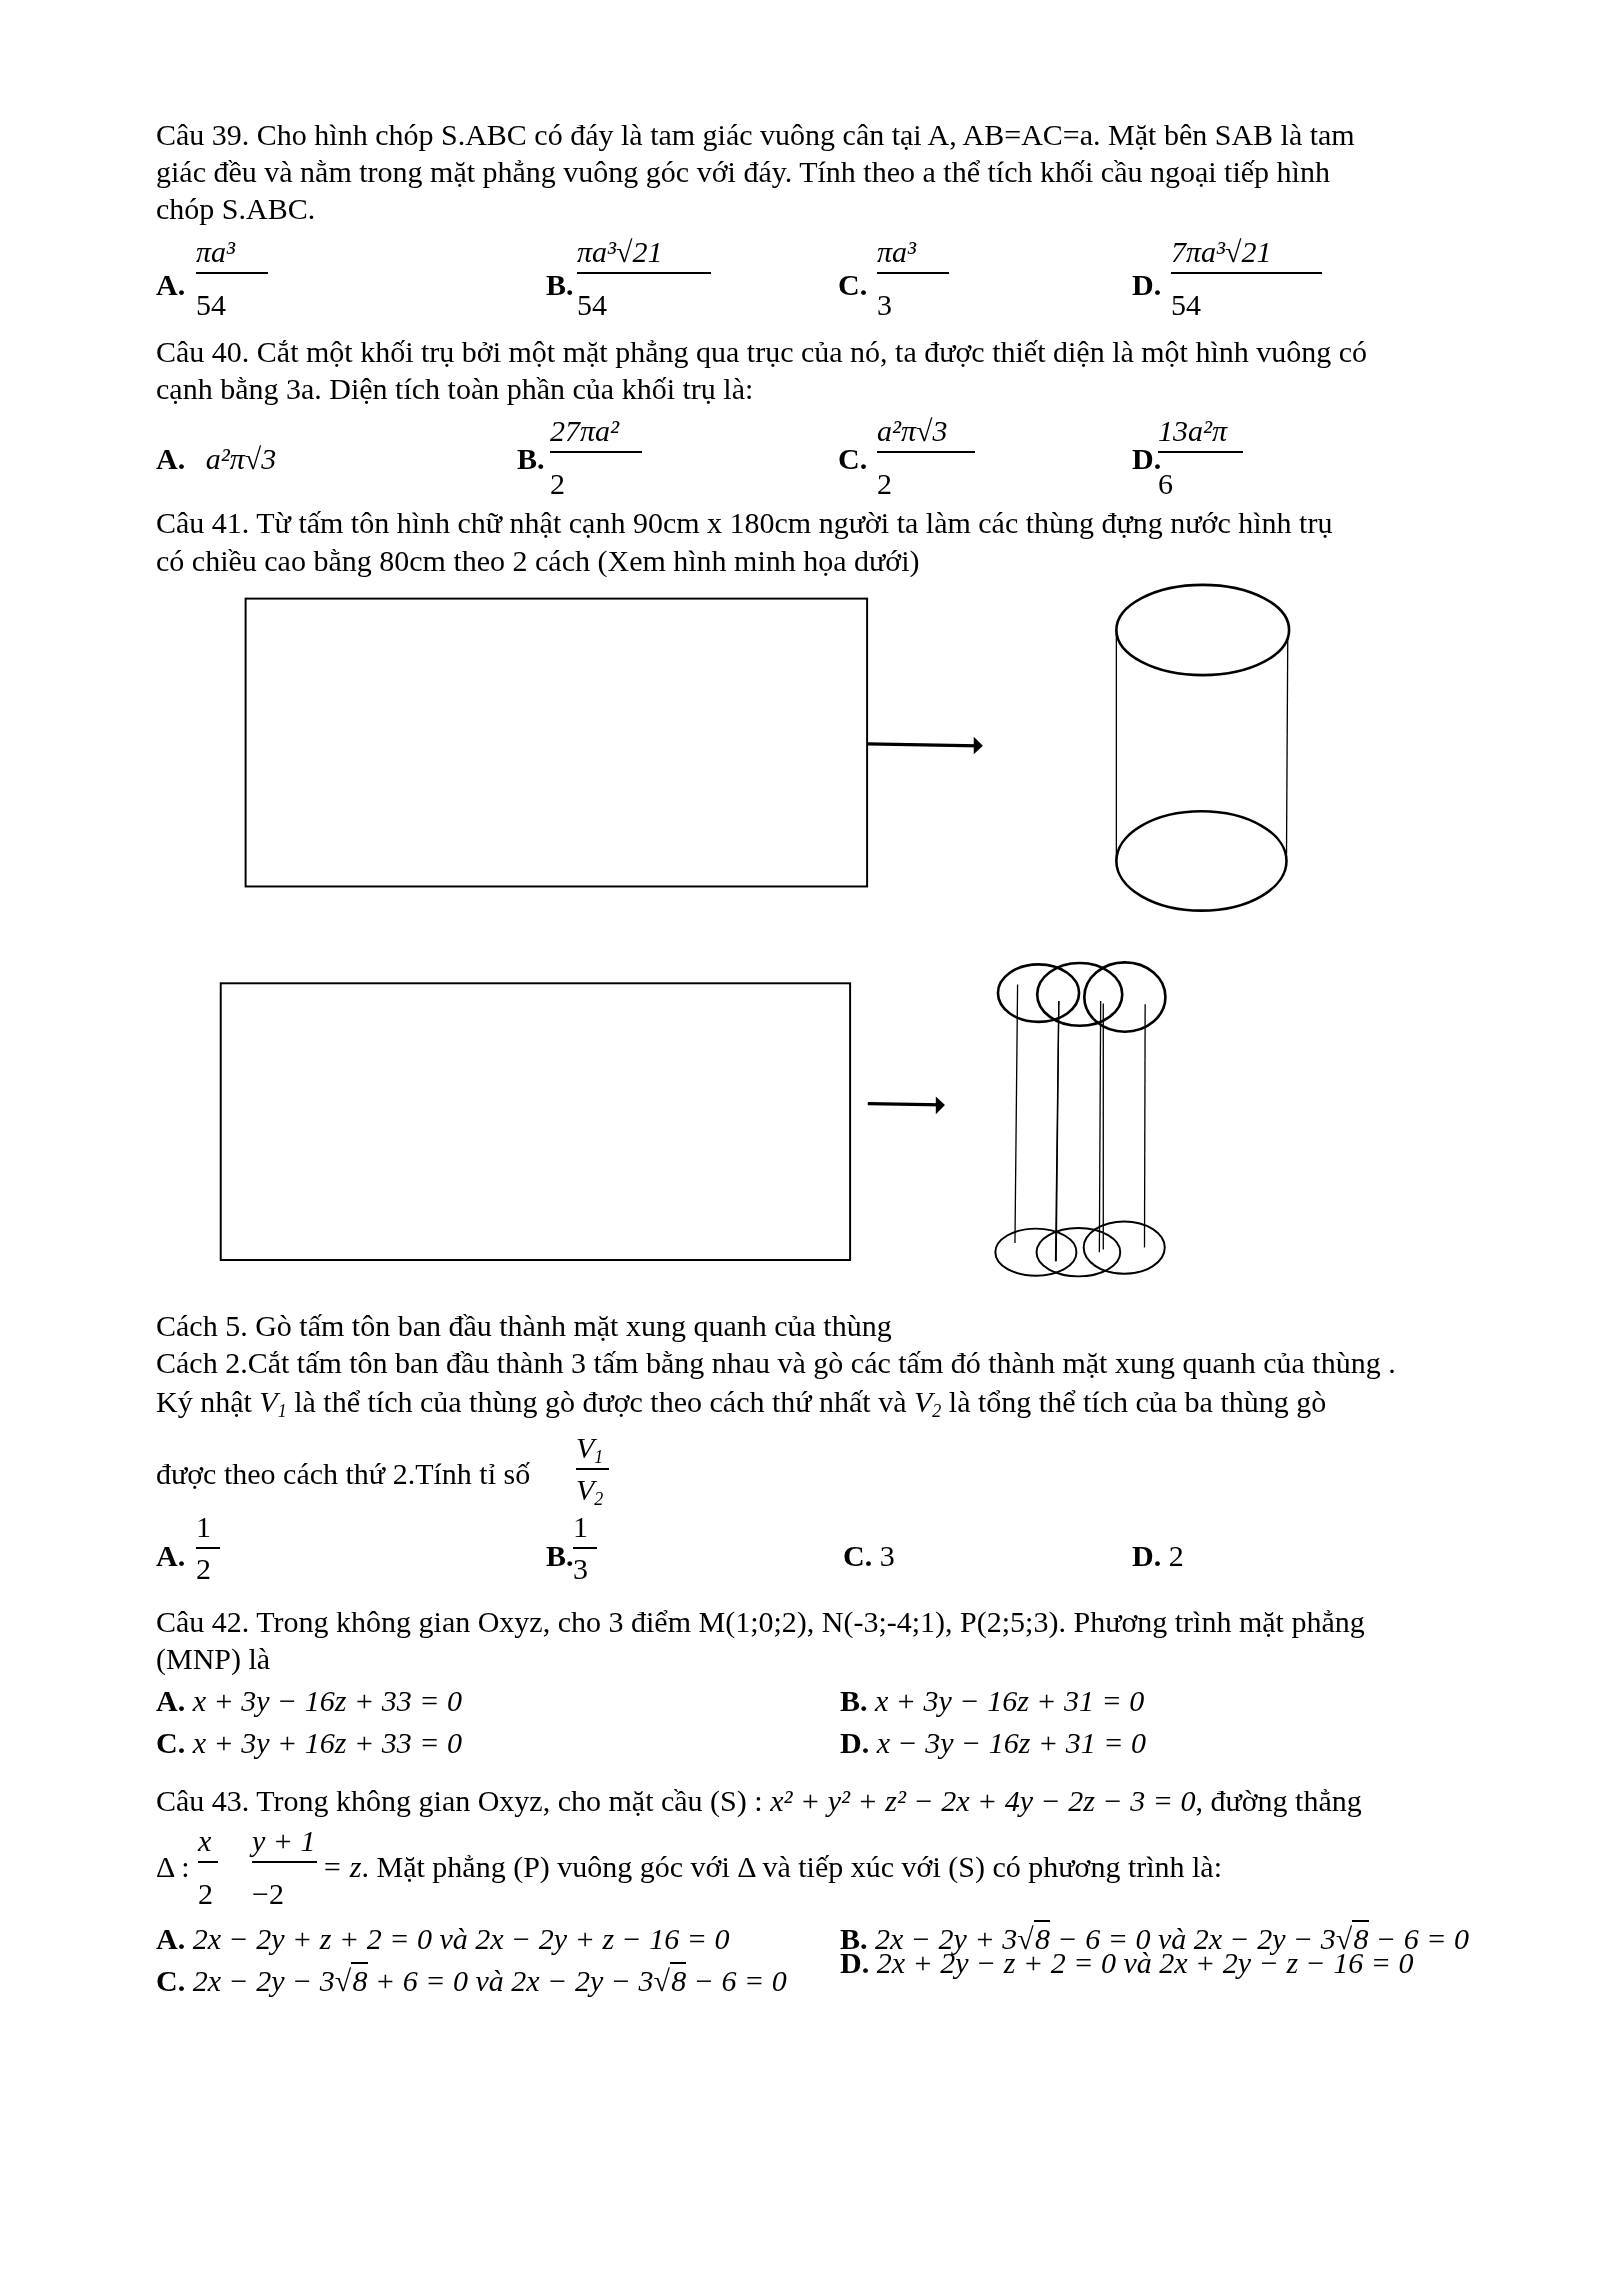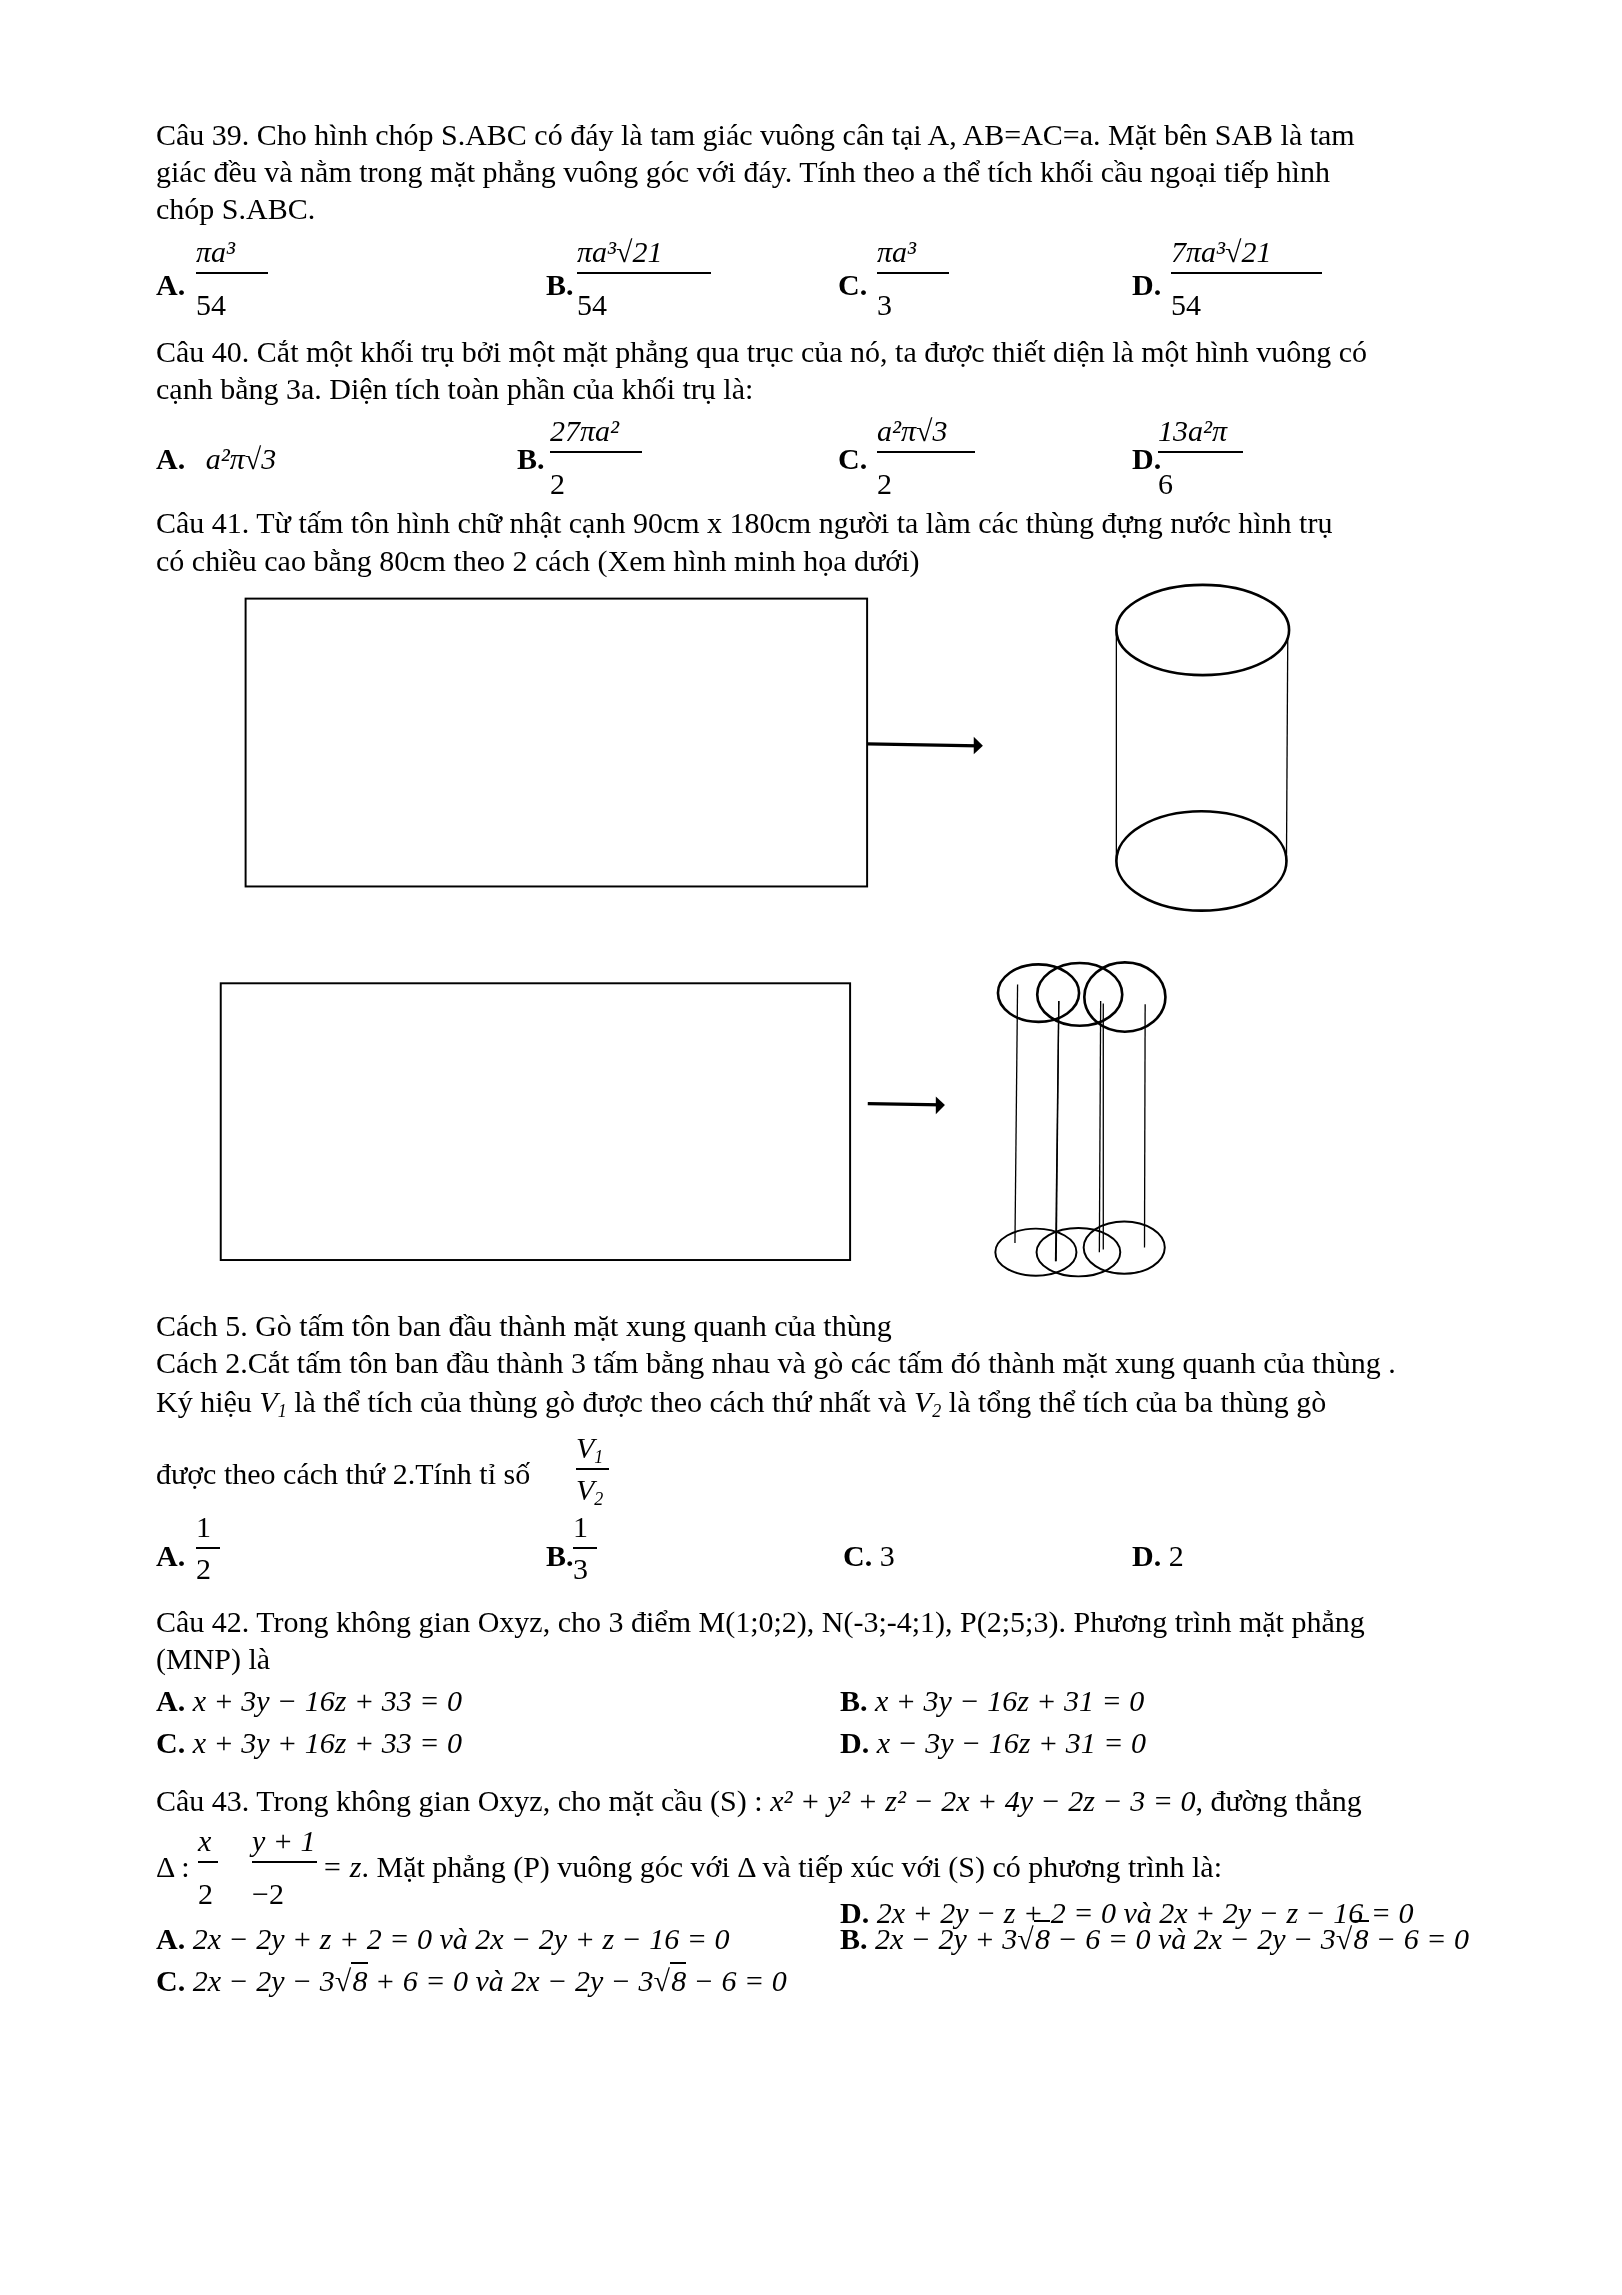--- a/index.html
+++ b/index.html
@@ -143,21 +143,21 @@
     <ellipse cx="1719" cy="1524" rx="62" ry="53" fill="none" stroke="#000" stroke-width="4"></ellipse>
     <ellipse cx="1718" cy="1907" rx="62" ry="40" fill="none" stroke="#000" stroke-width="3"></ellipse>
     <line x1="1686" y1="1534" x2="1686" y2="1910" stroke="#000" stroke-width="2"></line>
     <line x1="1750" y1="1535" x2="1749" y2="1907" stroke="#000" stroke-width="2"></line>
   </g>
 </svg>
 
 <div class="line" style="top:1311px">Cách 5. Gò tấm tôn ban đầu thành mặt xung quanh của thùng</div>
 <div class="line" style="top:1348px">Cách 2.Cắt tấm tôn ban đầu thành 3 tấm bằng nhau và gò các tấm đó thành mặt xung quanh của thùng .</div>
 <div class="line" style="top:1387px">
-  <span>Ký hiệu</span>
+  <span>Ký nhật</span>
   <span class="math"><span>V</span><sub>1</sub></span>
   <span>là thể tích của thùng gò được theo cách thứ nhất và</span>
   <span class="math"><span>V</span><sub>2</sub></span>
   <span>là tổng thể tích của ba thùng gò</span>
 </div>
 <div class="line" style="top:1459px">được theo cách thứ 2.Tính tỉ số</div>
 <div class="frac math" style="left:576px;top:1433px;width:33px">
   <span class="num"><span>V</span><sub>1</sub></span>
     <span class="bar"></span>
     <span class="den"><span>V</span><sub>2</sub></span>
@@ -231,16 +231,16 @@
   <span class="opt-label">A.</span> <span class="math">2x − 2y + z + 2 = 0  và  2x − 2y + z − 16 = 0</span>
 </div>
 <div class="opt" style="left:840px;top:1924px">
   <span class="opt-label">B.</span>
   <span class="math"><span>2x − 2y + 3</span>√<span class="sqrt">8</span><span> − 6 = 0  và  2x − 2y − 3</span>√<span class="sqrt">8</span><span> − 6 = 0</span></span>
 </div>
 <div class="opt" style="left:156px;top:1966px">
   <span class="opt-label">C.</span>
   <span class="math"><span>2x − 2y − 3</span>√<span class="sqrt">8</span><span> + 6 = 0  và  2x − 2y − 3</span>√<span class="sqrt">8</span><span> − 6 = 0</span></span>
 </div>
-<div class="opt" style="left:840px;top:1898px">
+<div class="opt" style="left:840px;top:1948px">
   <span class="opt-label">D.</span> <span class="math">2x + 2y − z + 2 = 0  và  2x + 2y − z − 16 = 0</span>
 </div>
 
 
 </body></html>

